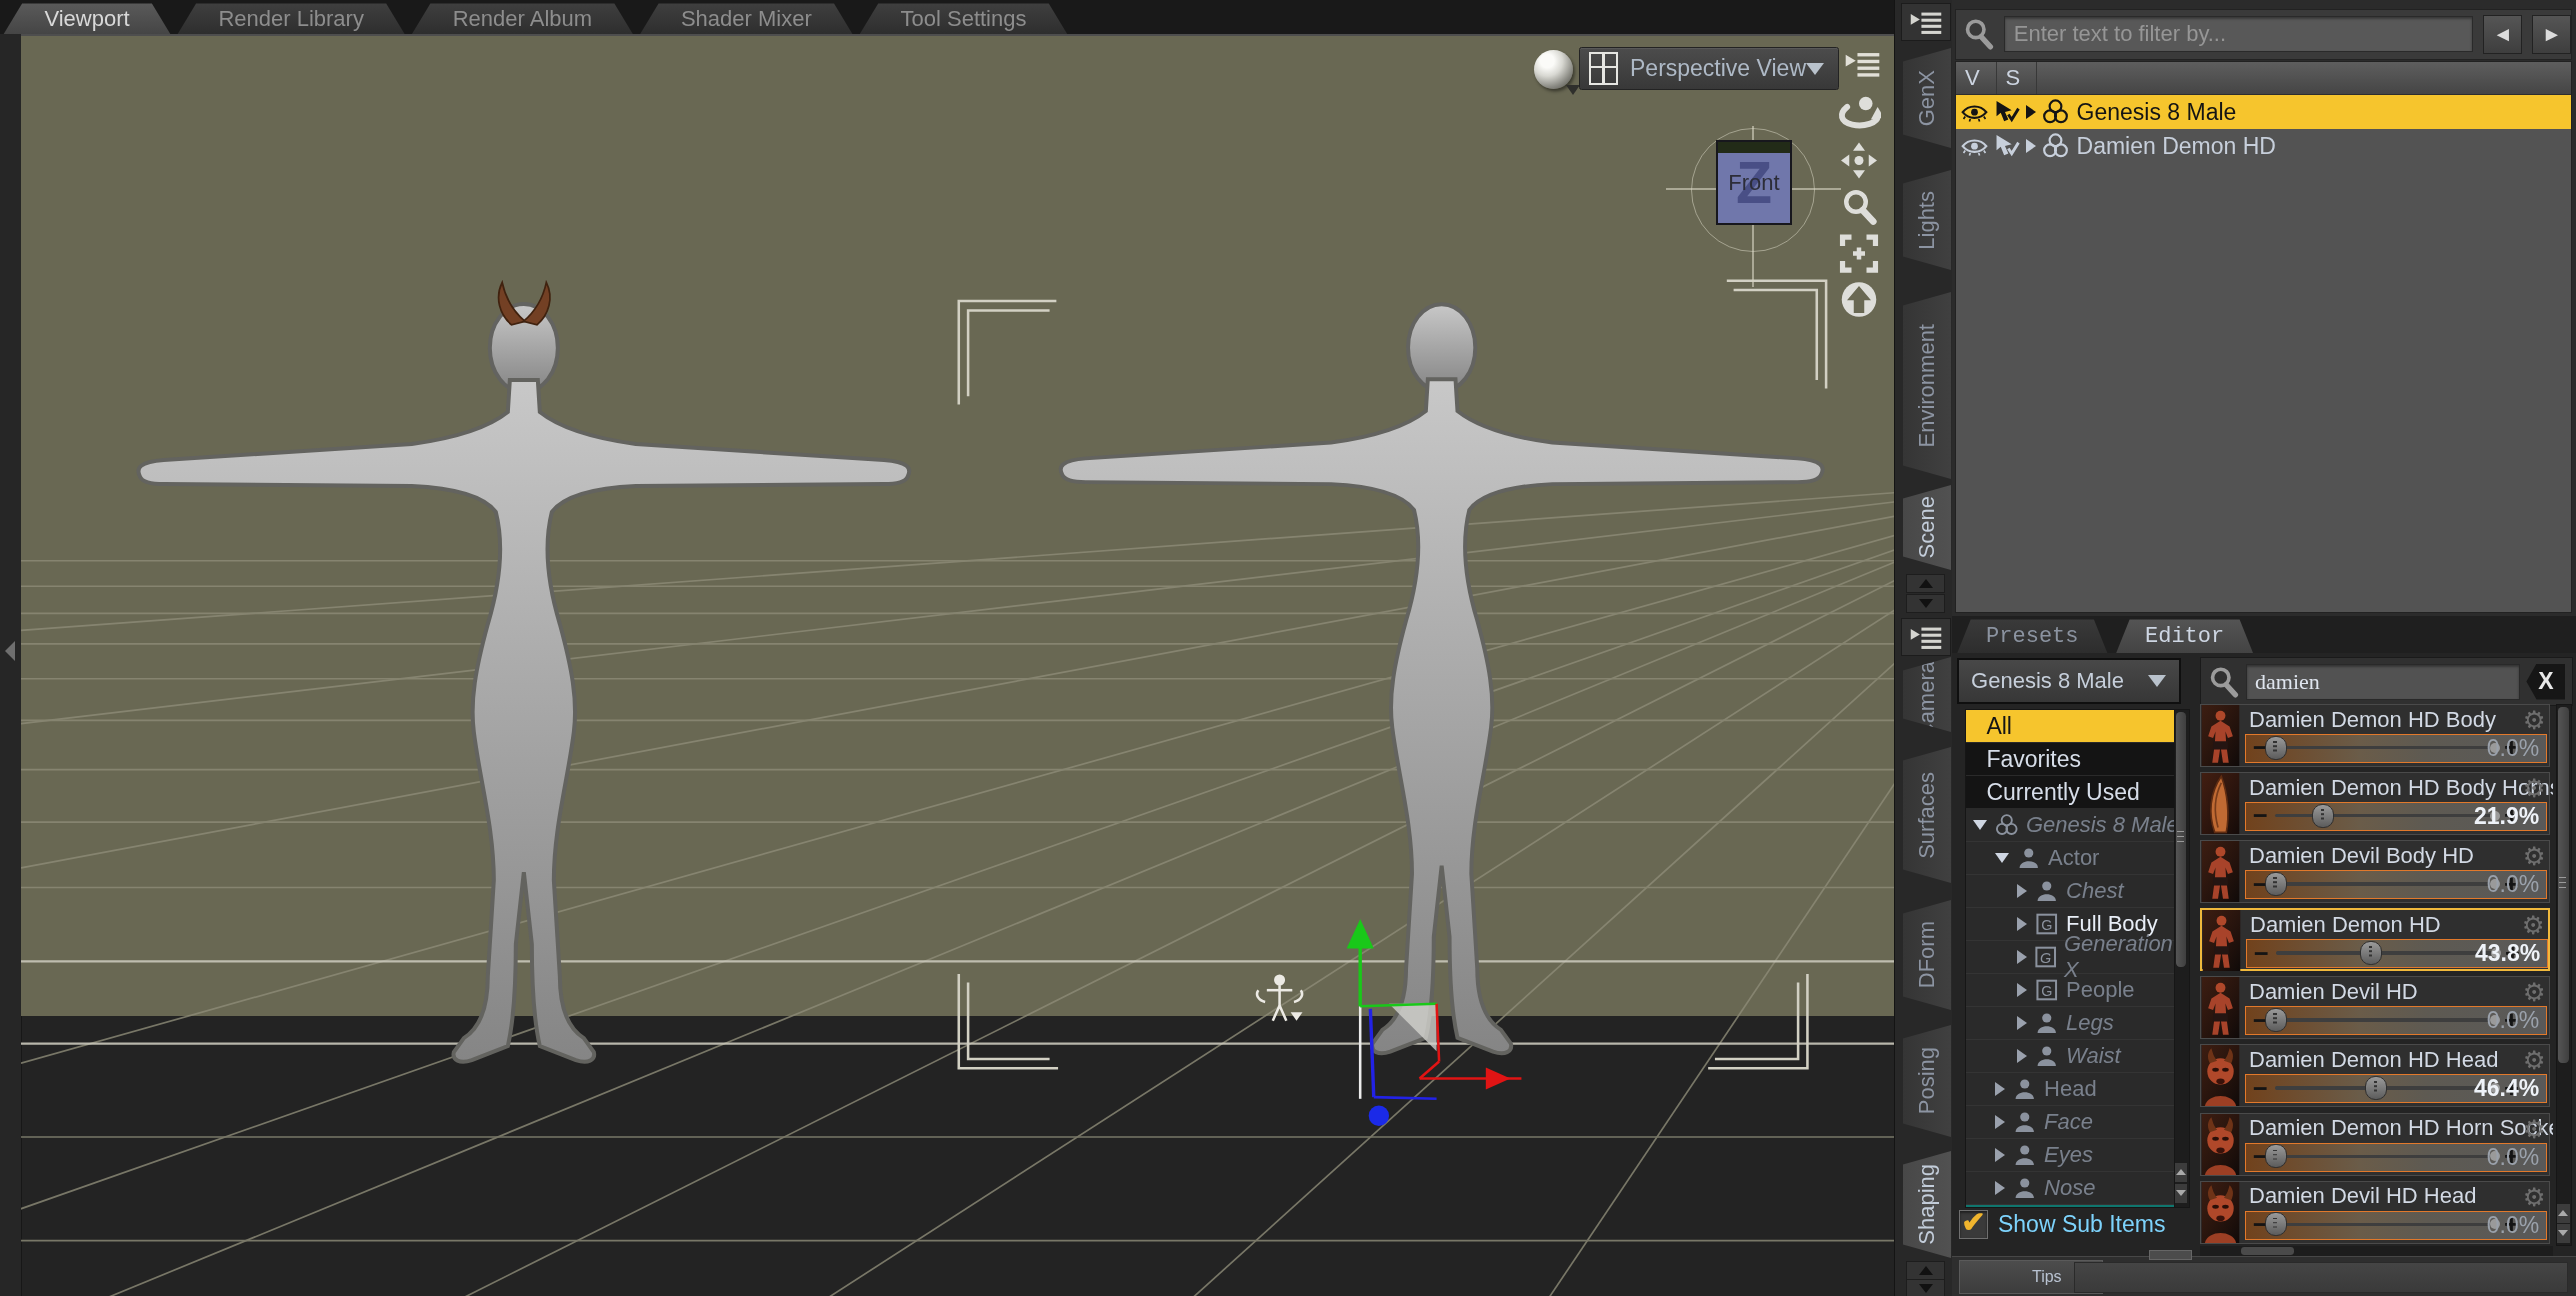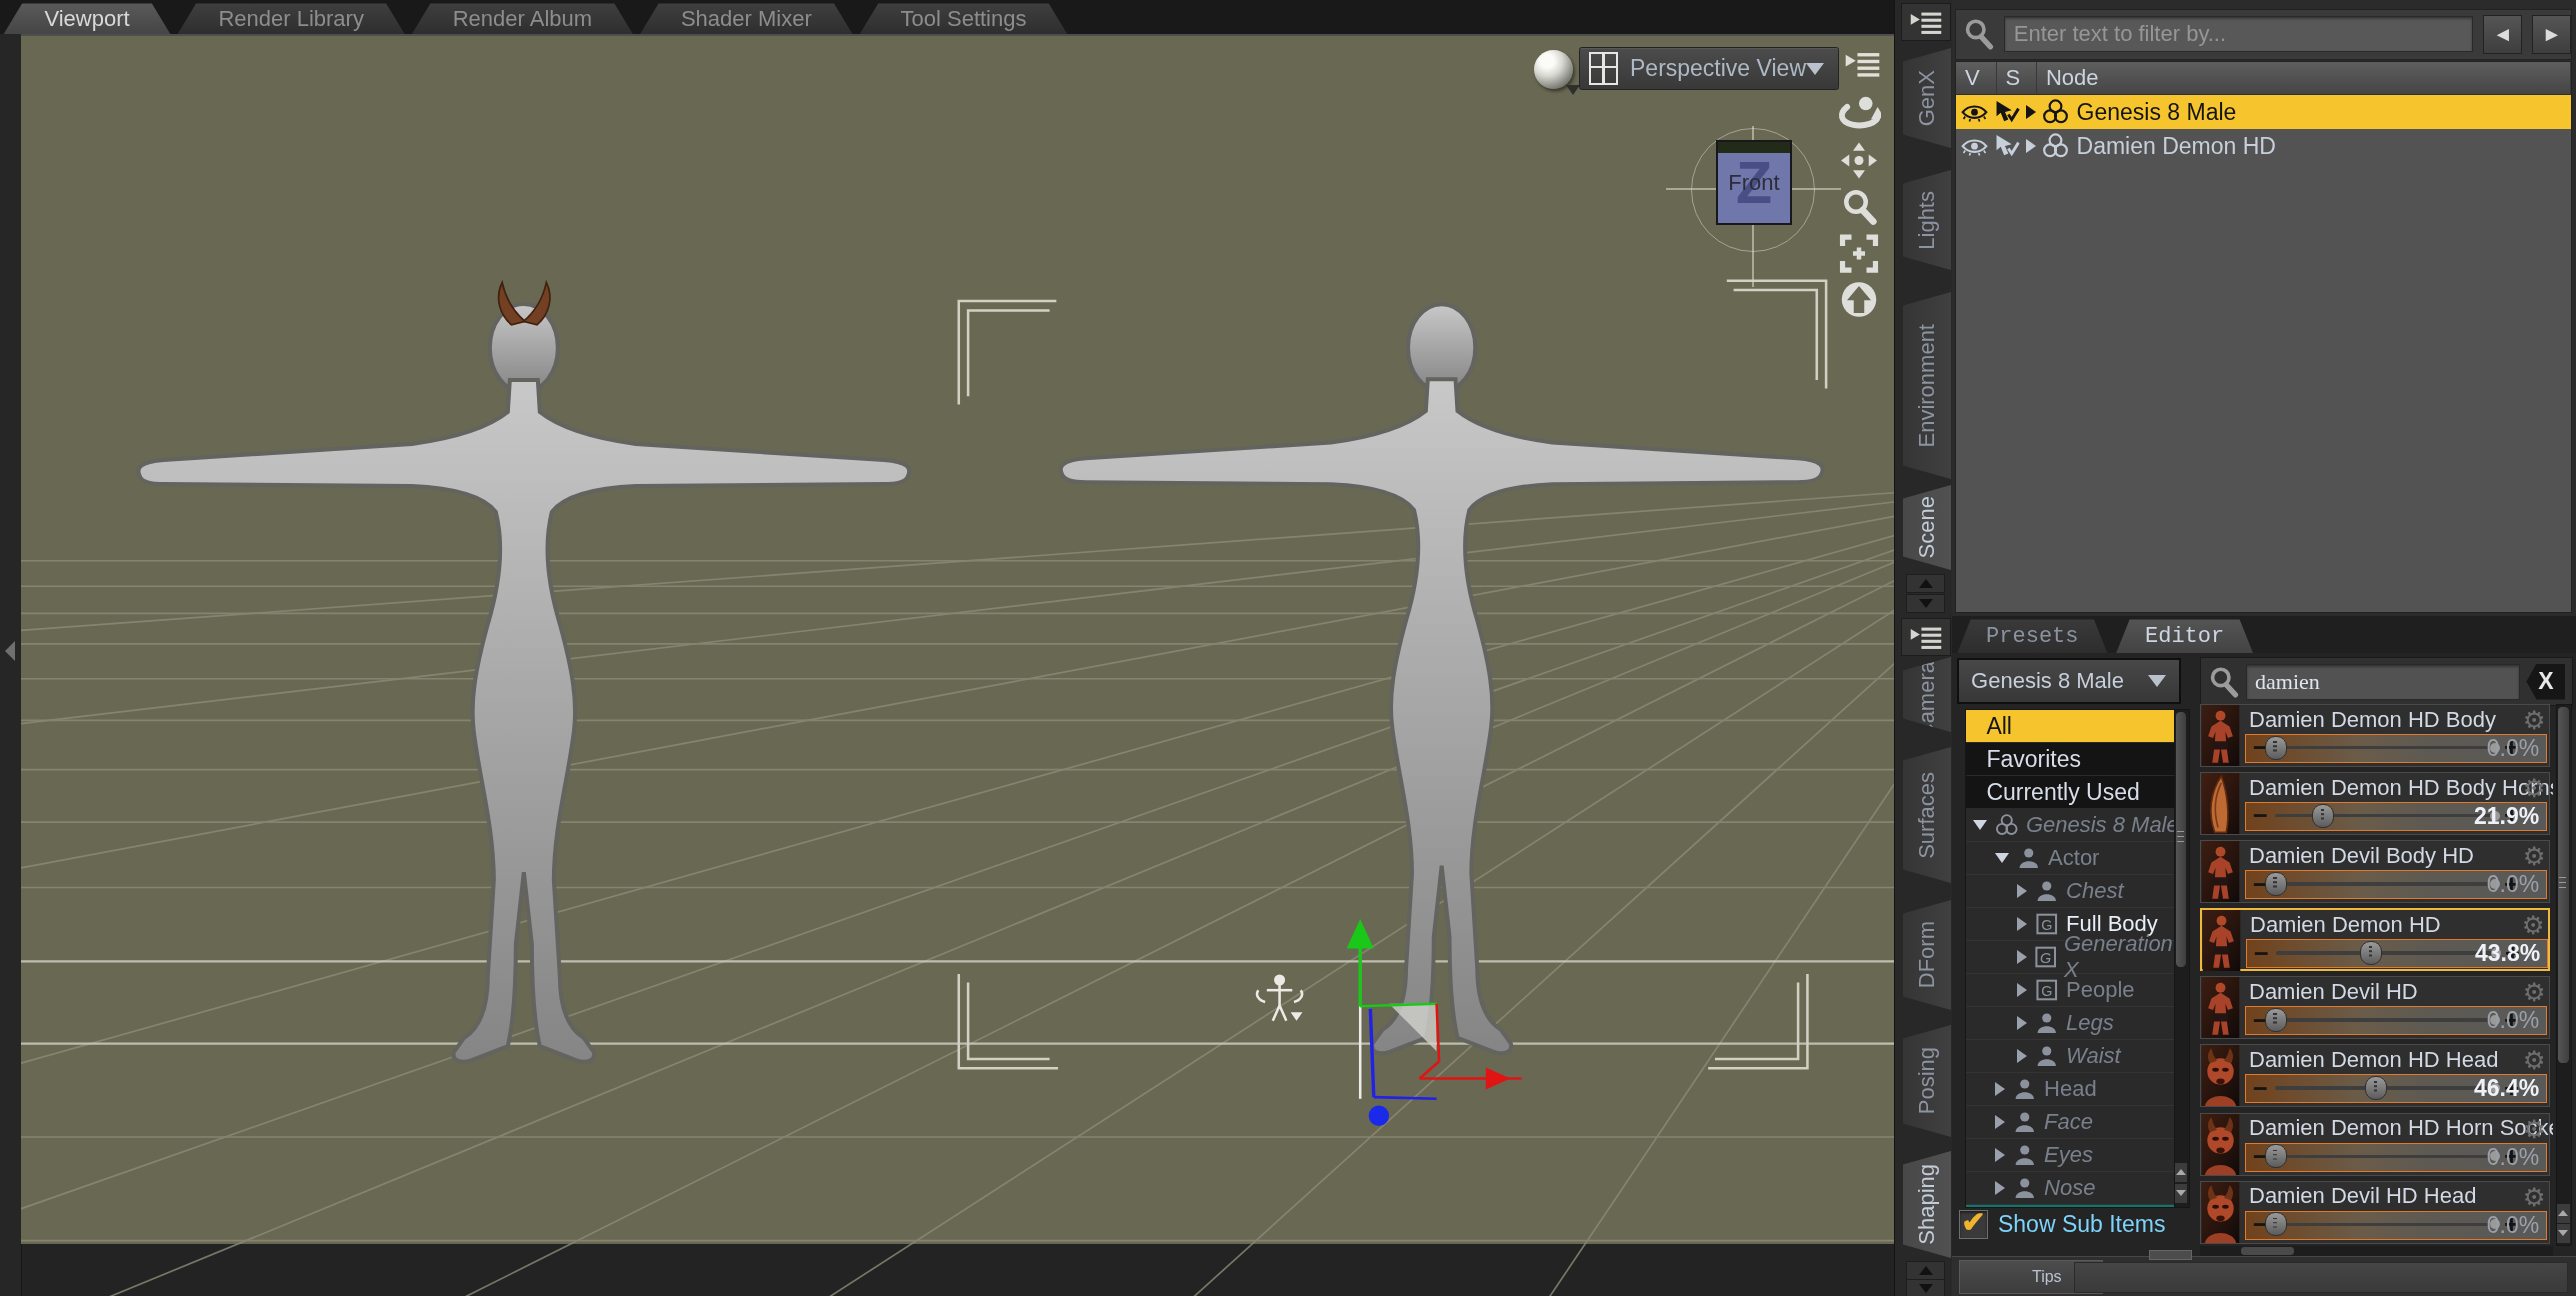--- a/index.html
+++ b/index.html
@@ -10,21 +10,21 @@
 
   
   .tabbar{left:0;top:0;width:1894px;height:34px;background:#191919;}
   .wtab{position:relative;float:left;height:31px;margin:3.4px 3.4px 0 3.4px;line-height:32px;
         font-size:22px;color:#8d8d8d;background:linear-gradient(#3f3f3f,#2e2e2e);
         clip-path:polygon(18.7px 0,calc(100% - 18.7px) 0,100% 100%,0 100%);
         padding:0 41px;text-align:center;}
   .wtab.active{background:linear-gradient(#5a5a5a,#454545);color:#d9d9d9;}
 
   
-  .vp{left:21px;top:34px;width:1873px;height:1210px;background:#696853;
+  .vp{left:21px;top:34px;width:1873px;height:982px;background:#696853;
       border-top:2.5px solid #4e4e4e;box-sizing:border-box;}
   .edge-strip{left:0;top:34px;width:21px;height:1262px;background:#262626;border-right:1.7px solid #171717;}
   .edge-arrow{left:5.1px;top:641px;width:0;height:0;border-top:10.2px solid transparent;
       border-bottom:10.2px solid transparent;border-right:10.2px solid #6f6f6f;}
 
   .sphere{left:1513px;top:13.6px;width:39px;height:39px;border-radius:50%;
       background:radial-gradient(circle at 34% 28%,#fbfbf8 0 18%,#d8d8d2 40%,#8c8c85 68%,#3f3f3a 100%);
       box-shadow:1.7px 2.5px 3.4px rgba(0,0,0,.45);}
   .sphere-dd{left:1545px;top:49px;width:0;height:0;border-left:7.6px solid transparent;
       border-right:7.6px solid transparent;border-top:10.2px solid #2f2f2c;}
@@ -437,21 +437,20 @@
           <use href="#ic-mag"></use>
         </svg>
       <input class="sinput" placeholder="Enter text to filter by..." style="">
       <div class="navbtn">◄</div>
       <div class="navbtn">►</div>
     </div>
     <div class="slist">
       <div class="shead">
         <div style="width:31px">V</div>
         <div style="width:31px">S</div>
-        <div style="flex:1">Node</div>
       </div>
       <div class="snode selected">
         <span class="nicons">
           <svg width="27" height="20.4" viewBox="0 0 32 24">
               <use href="#ic-eye"></use>
             </svg>
           <svg width="27" height="24" viewBox="0 0 32 28">
               <use href="#ic-cursor"></use>
             </svg>
           <span class="tri-r" style="border-left-color:currentColor"></span>

